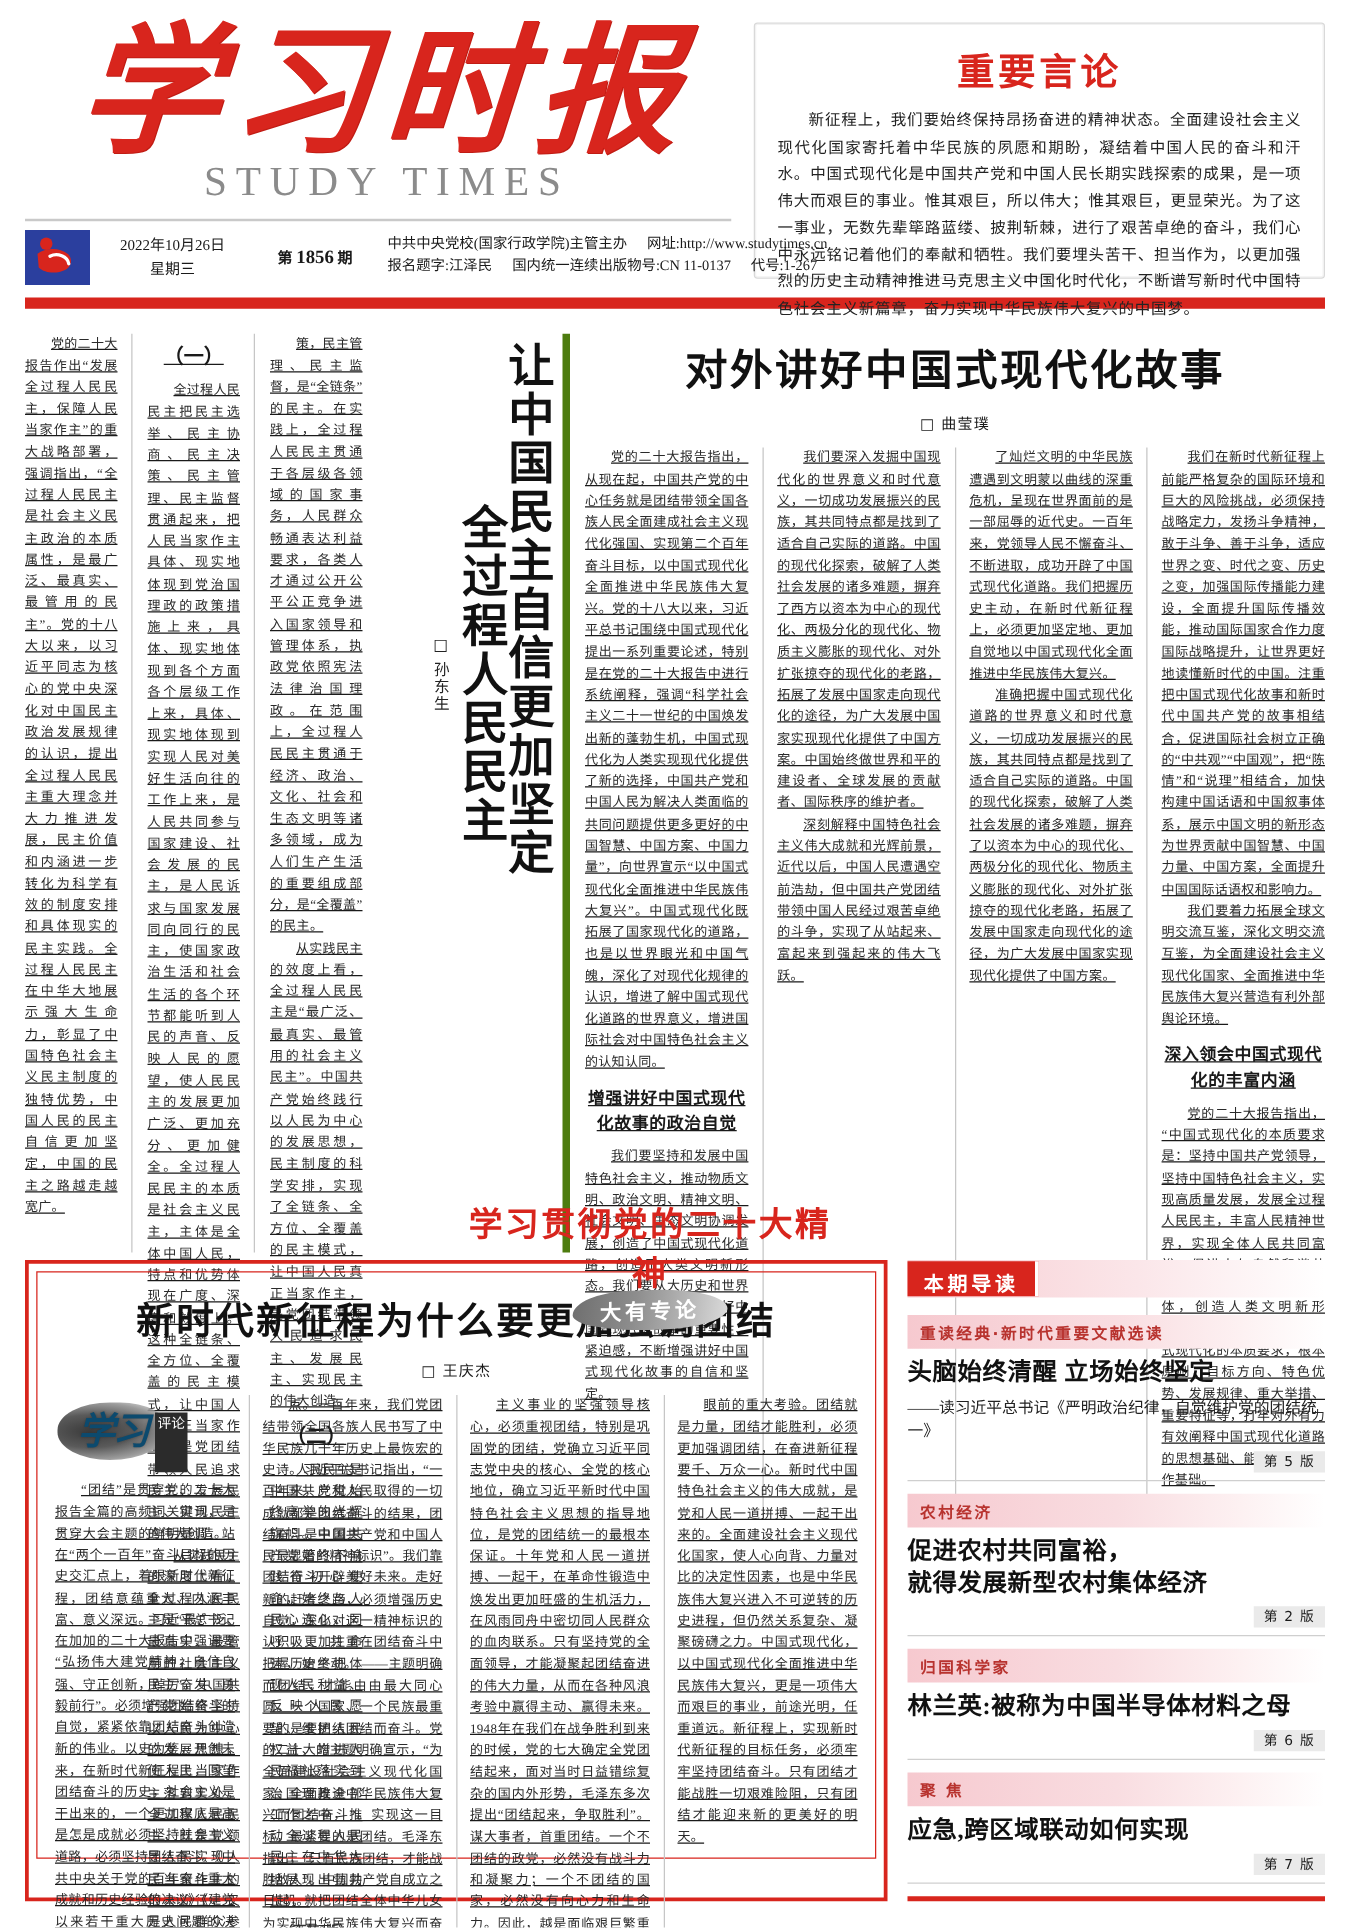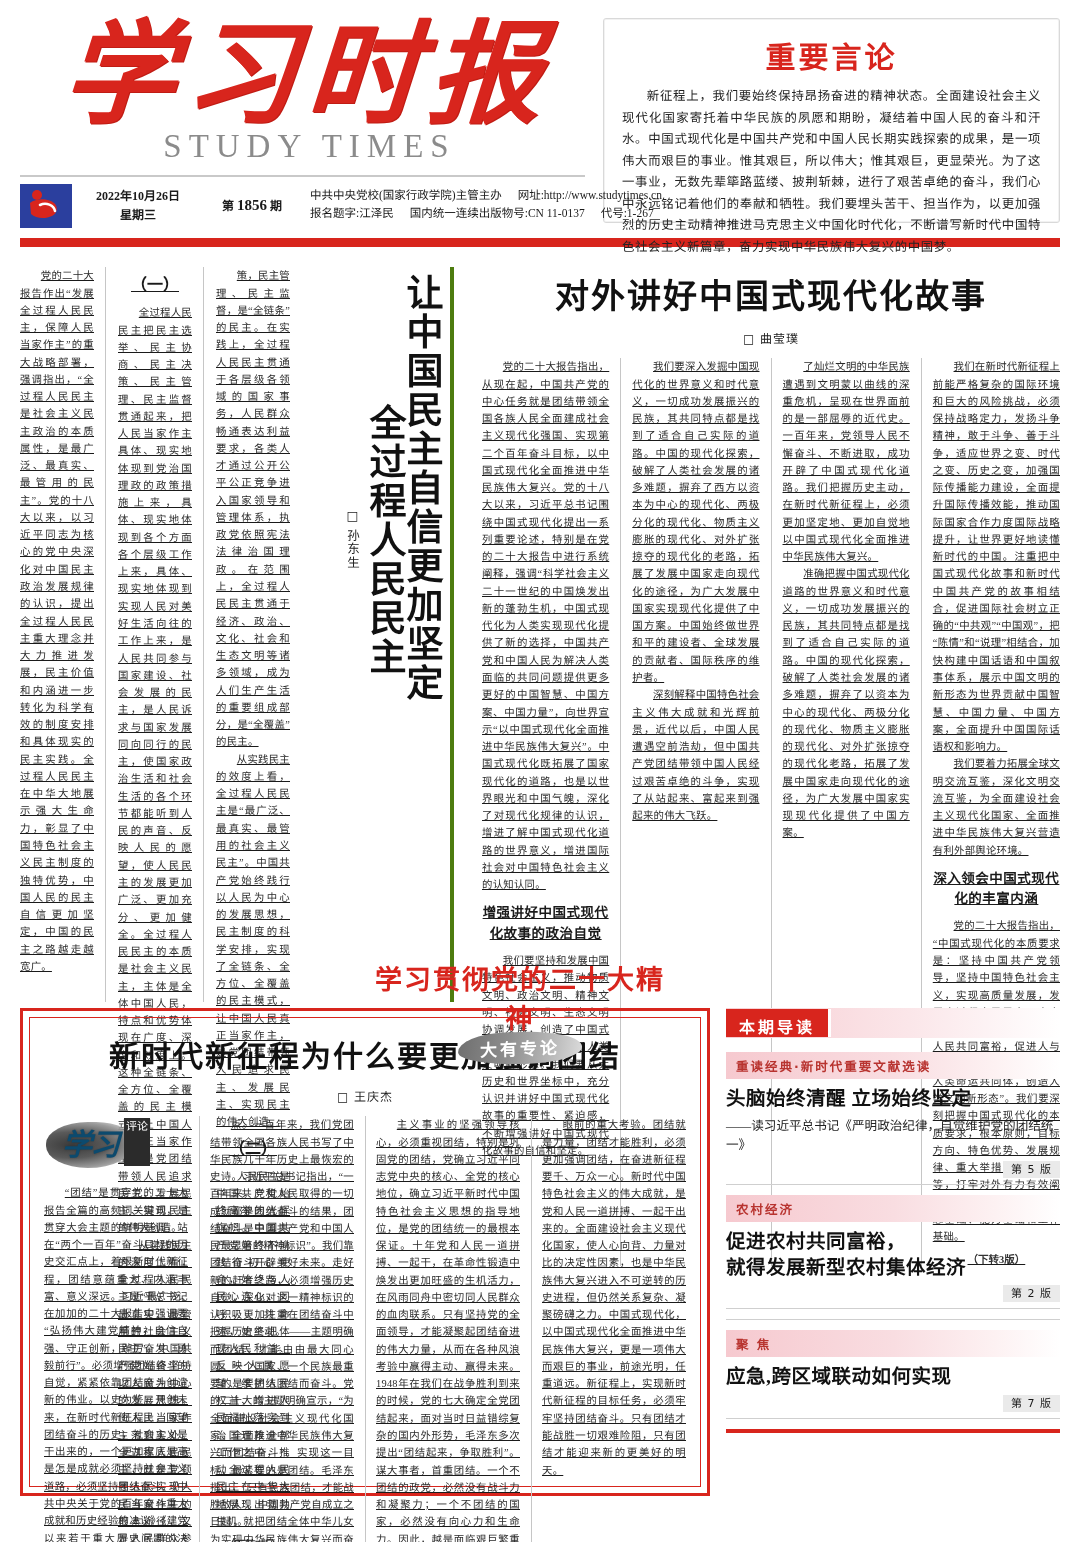--- a/index.html
+++ b/index.html
@@ -44,21 +44,21 @@
   .mast-emblem{
     width:52px;height:44px;
     background:linear-gradient(135deg,#2b3f9e 0%,#2b3f9e 55%,#2b3f9e 100%);
     position:relative;overflow:hidden;flex:0 0 auto;margin-right:10px;
   }
   .mast-emblem .fig{
     position:absolute;left:8px;top:5px;width:36px;height:34px;
   }
   .mast-date{
     flex:0 0 auto;width:112px;text-align:center;line-height:1.55;
-    font-weight:700;padding-top:3px;font-size:12px;
+    font-weight:400;padding-top:3px;font-size:12px;
   }
   .mast-sep{width:1px;background:#9a9a9a;margin:2px 8px;}
   .mast-issue{flex:0 0 auto;width:84px;text-align:center;font-weight:700;padding-top:12px;font-size:12px;}
   .mast-issue b{font-size:15px;font-family:"Liberation Serif",serif;}
   .mast-pub{flex:1;line-height:1.55;padding-top:3px;font-size:11.5px;white-space:nowrap;}
   .mast-pub div{display:flex;gap:16px;}
 
   .mast-right{flex:1;margin-left:18px;}
   .quote-box{
     border:1px solid #d9d9d9;border-radius:3px;
@@ -105,21 +105,21 @@
     text-align:center;font-size:16px;font-weight:700;margin:4px 0 9px 0;
     font-family:"DejaVu Sans","Liberation Sans",sans-serif;
   }
   .body-cn{
     font-size:10.4px;line-height:1.66;text-align:justify;
     text-indent:2em;letter-spacing:0.25px;color:#2a2a2a;
     font-family:"Liberation Serif","DejaVu Serif",serif;
   }
   .jump{text-align:center;font-size:10.5px;font-weight:700;margin-top:6px;color:#333;}
 
-  .right-art{flex:1;border-left:4px solid #4d7c0f;padding-left:28px;box-sizing:border-box;}
+  .right-art{flex:1;border-left:6px solid #4d7c0f;padding-left:12px;box-sizing:border-box;}
   .h-head{
     text-align:center;font-size:34px;font-weight:700;letter-spacing:2px;
     font-family:"Liberation Serif","DejaVu Serif",serif;color:#111;
     margin-top:2px;
   }
   .h-author{text-align:center;font-size:12px;margin:11px 0 12px 0;letter-spacing:1px;
     font-family:"DejaVu Sans","Liberation Sans",sans-serif;}
   .cols3{display:flex;gap:11px;}
   .sub-head{
     text-align:center;font-weight:700;font-size:13.5px;line-height:1.5;
@@ -167,21 +167,21 @@
     position:absolute;left:2px;top:6px;width:88px;height:46px;
     background:radial-gradient(ellipse at 30% 50%,#3a3a3a 0%,#5a5a5a 40%,#9b9b9b 70%,rgba(220,220,220,0) 100%);
     border-radius:50% 45% 55% 50%;
   }
   .seal-cn{
     position:absolute;left:18px;top:4px;font-size:30px;font-weight:700;color:#0c4a6e;
     font-family:"DejaVu Sans","Liberation Sans",sans-serif;letter-spacing:-2px;
     font-style:italic;text-shadow:0 0 2px rgba(0,0,0,.25);
   }
   .seal-box{
-    position:absolute;right:6px;top:2px;width:26px;height:48px;
+    position:absolute;right:6px;top:14px;width:26px;height:48px;
     background:#2b2b2b;color:#fff;font-size:11px;text-align:center;
     line-height:1.25;padding-top:2px;box-sizing:border-box;
     font-family:"DejaVu Sans","Liberation Sans",sans-serif;
   }
 
   
   .sidebar{flex:1;box-sizing:border-box;padding-left:2px;}
   .sb-title-row{display:flex;align-items:center;height:30px;margin-bottom:14px;
     background:linear-gradient(90deg,#f7cdd2 0%,#fbe6e9 55%,#ffffff 100%);}
   .sb-title{
@@ -382,20 +382,25 @@
       <div class="sb-rule"></div>
 
       <div class="sb-item">
         <span class="sb-cat">农村经济</span>
         <div class="sb-h" style="white-space:pre-line">促进农村共同富裕，
 就得发展新型农村集体经济</div>
         <div class="sb-page"><span>第 2 版</span></div>
       </div>
       <div class="sb-rule"></div>
 
+      <div class="sb-item">
+        <span class="sb-cat">归国科学家</span>
+        <div class="sb-h">林兰英:被称为中国半导体材料之母</div>
+        <div class="sb-page"><span>第 6 版</span></div>
+      </div>
       <div class="sb-rule"></div>
 
       <div class="sb-item">
         <span class="sb-cat">聚  焦</span>
         <div class="sb-h">应急,跨区域联动如何实现</div>
         <div class="sb-page"><span>第 7 版</span></div>
       </div>
       <div class="sb-rule"></div>
 
       <div class="sb-bottom-bar"></div>

